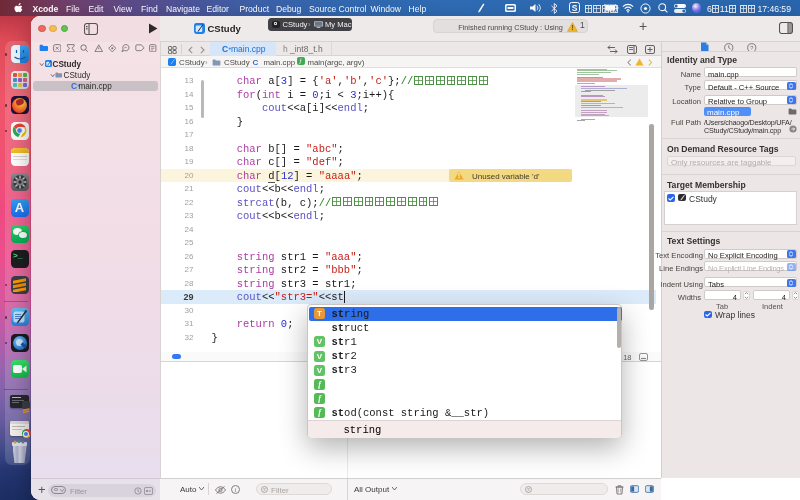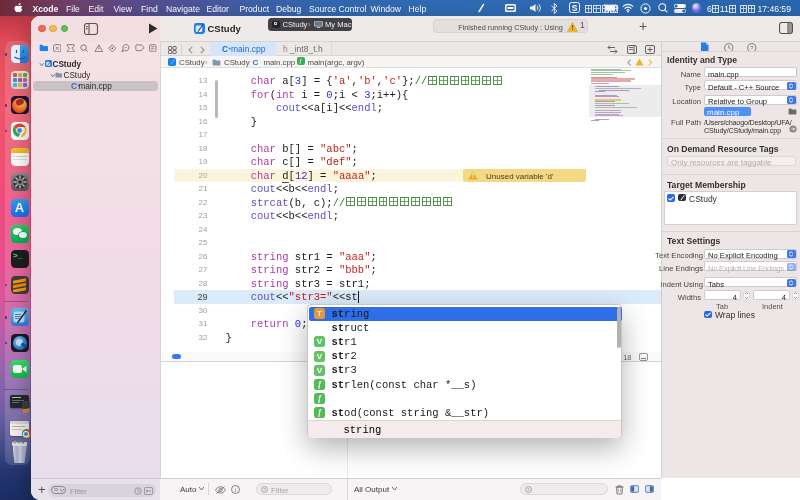--- a/index.html
+++ b/index.html
@@ -22,21 +22,21 @@
 #tb-left{left:0;top:0;width:129px;height:26px;background:#f2dde3;border-radius:9px 0 0 0}
 .tl{top:8.5px;width:7.5px;height:7.5px;border-radius:50%}
 
 #sidebar{left:0;top:26px;width:129px;height:436px;background:linear-gradient(180deg,#f4e2e6 0%,#f2dde6 45%,#ecdcea 80%,#e8deee 100%)}
 
 #navbottom{left:0;top:462px;width:129px;height:22px;background:#e7e2ea;border-top:1px solid #d0cbd2;border-radius:0 0 0 9px}
 #debugbar{left:129px;top:462px;width:501px;height:22px;background:#f6f4f4;border-top:1px solid #d3cfce}
 
 #tabbar{left:129px;top:26px;width:501px;height:14px;background:#ebe8e7;border-bottom:1px solid #d9d4d3}
 #crumbs{left:129px;top:40px;width:501px;height:12px;background:#f7f4f4;border-bottom:1px solid #e2dedd;font-size:7.8px;color:#4c4a49}
-#codearea{left:143px;top:52px;width:587px;height:294px;background:#fff;overflow:hidden}
+#codearea{left:129px;top:52px;width:587px;height:294px;background:#fff;overflow:hidden}
 #editstrip{left:129px;top:336px;width:501px;height:10px;background:#fbfafa;border-bottom:1px solid #d8d4d3}
 #console{left:129px;top:346px;width:501px;height:116px;background:#fff}
 
 #insp{left:630px;top:26px;width:139px;height:436px;background:#ece7e6;border-left:1px solid #d5cfce;font-size:8.5px;color:#343230}
 #vdiv1{left:129px;top:26px;width:1px;height:436px;background:#d8d2d1}
 
 #popup{left:275.5px;top:288px;width:315px;height:134px;background:#fff;border:1px solid #c9c5c4;border-radius:4px;box-shadow:0 10px 28px rgba(0,0,0,.3);font-family:"Liberation Mono",monospace;font-size:10.5px}
 </style></head>
 <body>
 <div id="wall" class="abs"></div>
@@ -498,21 +498,21 @@
       </div>
     <div class="row" style="top:195.25px">
         <span class="num">27</span>
         <pre class="t">    <span class="k">string</span> str2 = <span class="s">"bbb"</span>;</pre>
       </div>
     <div class="row" style="top:208.75px">
         <span class="num">28</span>
         <pre class="t">    <span class="k">string</span> str3 = str1;</pre>
       </div>
     <div class="row" style="top:222.25px;background:#dcebfa">
-        <span class="num" style="color:#3c3a38;font-weight:normal;font-size:9px;top:1.5px">29</span>
+        <span class="num" style="color:#3c3a38;font-weight:bold;font-size:9px;top:1.5px">29</span>
         <pre class="t">    <span class="f">cout</span>&lt;&lt;<span class="s">"str3="</span>&lt;&lt;st</pre>
         <span style="position:absolute;left:184.2px;top:1px;width:1px;height:12px;background:#1a1a1a"></span>
       </div>
     <div class="row" style="top:235.75px">
         <span class="num">30</span>
       </div>
     <div class="row" style="top:249.25px">
         <span class="num">31</span>
         <pre class="t">    <span class="k">return</span> <span class="n">0</span>;</pre>
       </div>
@@ -778,21 +778,20 @@
     <div class="prow" style="top:44.1px">
         <span class="pic" style="background:#62c366">V</span>
         <span class="ptx"><b>st</b>r2</span>
       </div>
     <div class="prow" style="top:58.3px">
         <span class="pic" style="background:#62c366">V</span>
         <span class="ptx"><b>st</b>r3</span>
       </div>
     <div class="prow" style="top:72.5px">
         <span class="pic" style="background:#54ba58;font-style:italic;font-family:'Liberation Serif',serif">f</span>
-        <span class="ptx"><b>st</b>rlen(const char *__s)</span>
       </div>
     <div class="prow" style="top:86.7px">
         <span class="pic" style="background:#54ba58;font-style:italic;font-family:'Liberation Serif',serif">f</span>
       </div>
     <div class="prow" style="top:100.9px">
         <span class="pic" style="background:#54ba58;font-style:italic;font-family:'Liberation Serif',serif">f</span>
         <span class="ptx"><b>st</b>od(const string &amp;__str)</span>
       </div>
     <div style="position:absolute;left:0;top:115.1px;width:313px;height:17.5px;background:#f5ebea;border-top:1px solid #ddd3d2;border-radius:0 0 4px 4px">
         <span style="position:absolute;left:36px;top:3px">string</span>

